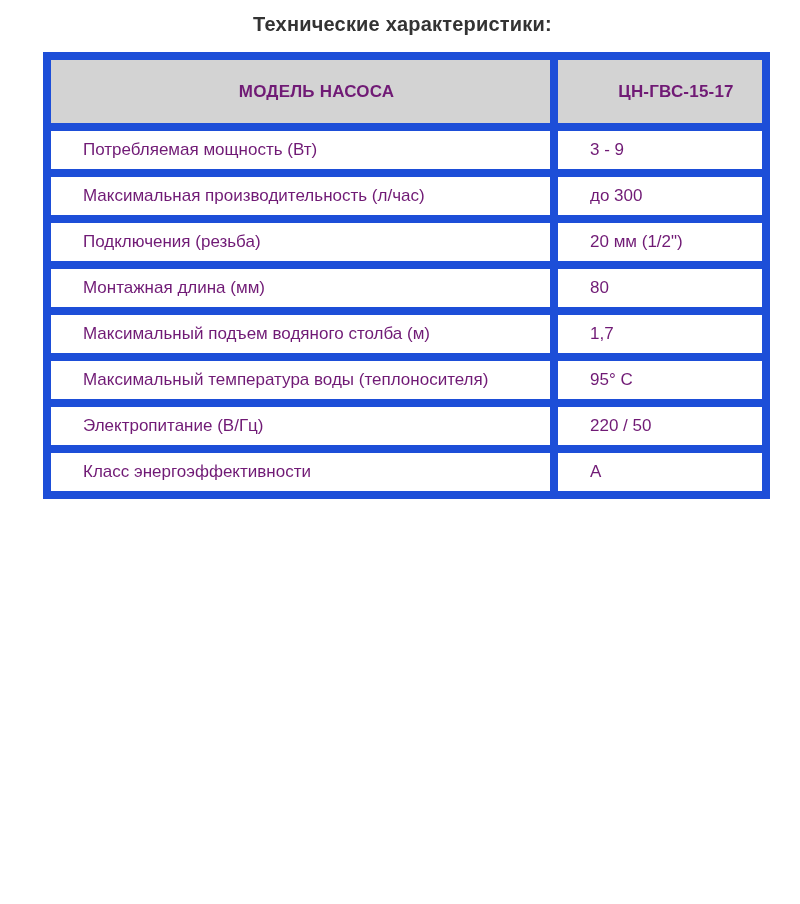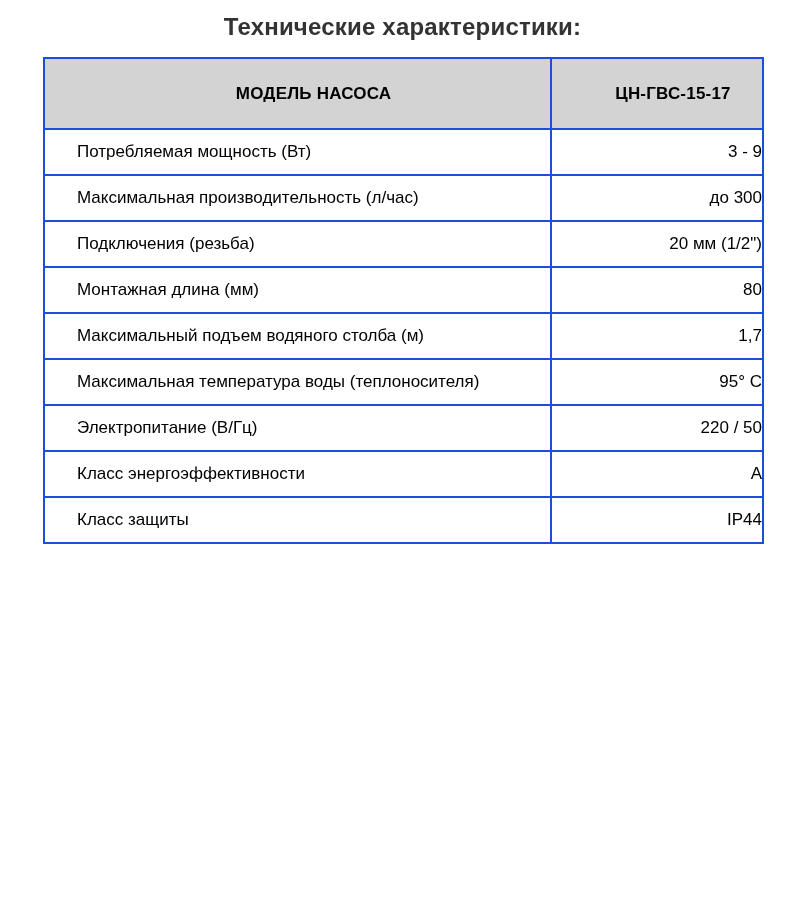--- a/index.html
+++ b/index.html
@@ -11,36 +11,36 @@
   .page {
     width: 800px;
     height: 904px;
     background: #ffffff;
     overflow: hidden;
   }
   .title {
     width: 719px;
     margin: 13px 0 16px 43px;
     text-align: center;
-    font-size: 24px;
+    font-size: 20px;
     font-weight: bold;
     color: #333333;
     letter-spacing: 0.2px;
   }
   table.specs {
     border-collapse: collapse;
     table-layout: fixed;
     width: 719px;
     margin-left: 43px;
   }
   table.specs th,
   table.specs td {
-    border: 2px solid #1d4ed8;
+    border: 8px solid #1d4ed8;
     font-size: 17px;
-    color: #000000;
+    color: #701a75;
     vertical-align: middle;
     padding-left: 32px;
   }
   table.specs col.c-param { width: 507px; }
   table.specs col.c-value { width: 212px; }
   table.specs th {
     height: 71px;
     background: #d3d3d3;
     font-weight: bold;
     text-align: center;
@@ -49,21 +49,21 @@
   table.specs td {
     height: 46px;
     background: #ffffff;
   }
   td.param {
     text-align: left;
     padding-left: 12px;
     padding-right: 8px;
   }
   td.value {
-    text-align: right;
+    text-align: left;
   }
 </style>
 </head>
 <body>
 
 <div class="page">
 
   <h1 class="title">Технические характеристики:</h1>
 
   <table class="specs">
@@ -92,31 +92,27 @@
       </tr>
       <tr>
         <td class="param">Монтажная длина (мм)</td>
         <td class="value">80</td>
       </tr>
       <tr>
         <td class="param">Максимальный подъем водяного столба (м)</td>
         <td class="value">1,7</td>
       </tr>
       <tr>
-        <td class="param">Максимальная температура воды (теплоносителя)</td>
+        <td class="param">Максимальный температура воды (теплоносителя)</td>
         <td class="value">95° C</td>
       </tr>
       <tr>
         <td class="param">Электропитание (В/Гц)</td>
         <td class="value">220 / 50</td>
       </tr>
       <tr>
         <td class="param">Класс энергоэффективности</td>
         <td class="value">А</td>
       </tr>
-      <tr>
-        <td class="param">Класс защиты</td>
-        <td class="value">IP44</td>
-      </tr>
     </tbody>
   </table>
 
 </div>
 
 </body></html>

